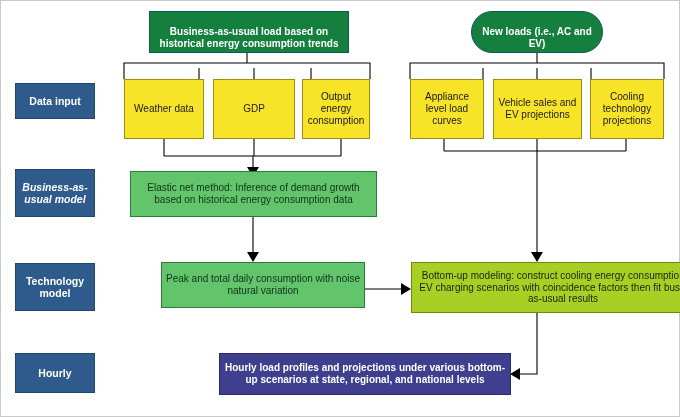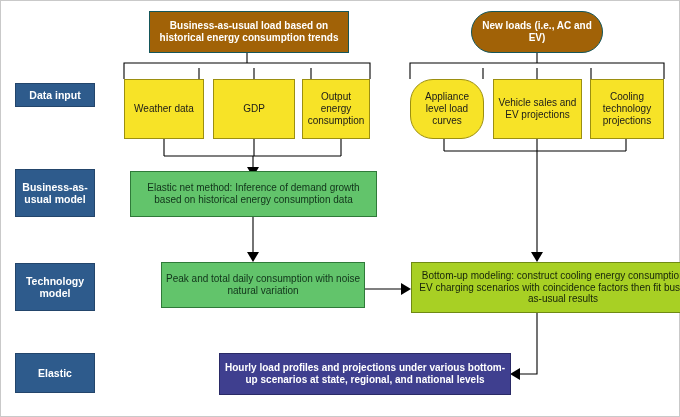--- a/index.html
+++ b/index.html
@@ -34,25 +34,26 @@
   
   .stage {
     background: #2e5b8c;
     border: 1px solid #23456b;
     color: #ffffff;
     font-size: 10.5px;
     font-weight: bold;
   }
   
   .header {
-    background: #a16207;
+    background: #15803d;
     border: 1px solid #14565a;
     color: #ffffff;
     font-size: 10px;
     font-weight: bold;
+    align-items: flex-end;
   }
   
   .yellow {
     background: #f7e327;
     border: 1px solid #9c8f10;
     color: #1a1a1a;
     font-size: 10px;
   }
   
   .green {
@@ -127,50 +128,50 @@
       <path d="M625 138 L625 150"></path>
       <path d="M443 150 L625 150"></path>
       <path d="M536 150 L536 255"></path>
       <path d="M530 251 L536 261 L542 251" fill="#000000" stroke="none"></path>
 
       <path d="M536 312 L536 373 L515 373"></path>
       <path d="M519 367 L509 373 L519 379" fill="#000000" stroke="none"></path>
     </g>
   </svg>
 
-  <div class="box stage" style="left:14px; top:82px; width:80px; height:24px;">
+  <div class="box stage" style="left:14px; top:82px; width:80px; height:36px;">
     <span>Data input</span>
   </div>
-  <div class="box stage" style="left:14px; top:168px; width:80px; height:48px;">
+  <div class="box stage" style="left:14px; top:168px; width:80px; height:48px;font-style:italic;">
     <span>Business-as-usual model</span>
   </div>
   <div class="box stage" style="left:14px; top:262px; width:80px; height:48px;">
     <span>Technology model</span>
   </div>
   <div class="box stage" style="left:14px; top:352px; width:80px; height:40px;">
-    <span>Elastic</span>
+    <span>Hourly</span>
   </div>
 
   <div class="box header" style="left:148px; top:10px; width:200px; height:42px;">
     <span>Business-as-usual load based on historical energy consumption trends</span>
   </div>
   <div class="box header" style="left:470px; top:10px; width:132px; height:42px;border-radius:21px;">
     <span>New loads (i.e., AC and EV)</span>
   </div>
 
   <div class="box yellow" style="left:123px; top:78px; width:80px; height:60px;">
     <span>Weather data</span>
   </div>
   <div class="box yellow" style="left:212px; top:78px; width:82px; height:60px;">
     <span>GDP</span>
   </div>
   <div class="box yellow" style="left:301px; top:78px; width:68px; height:60px;">
     <span>Output energy consumption</span>
   </div>
-  <div class="box yellow" style="left:409px; top:78px; width:74px; height:60px;border-radius:23px;">
+  <div class="box yellow" style="left:409px; top:78px; width:74px; height:60px;">
     <span>Appliance level load curves</span>
   </div>
   <div class="box yellow" style="left:492px; top:78px; width:89px; height:60px;">
     <span>Vehicle sales and EV projections</span>
   </div>
   <div class="box yellow" style="left:589px; top:78px; width:74px; height:60px;">
     <span>Cooling technology projections</span>
   </div>
 
   <div class="box green" style="left:129px; top:170px; width:247px; height:46px;">

